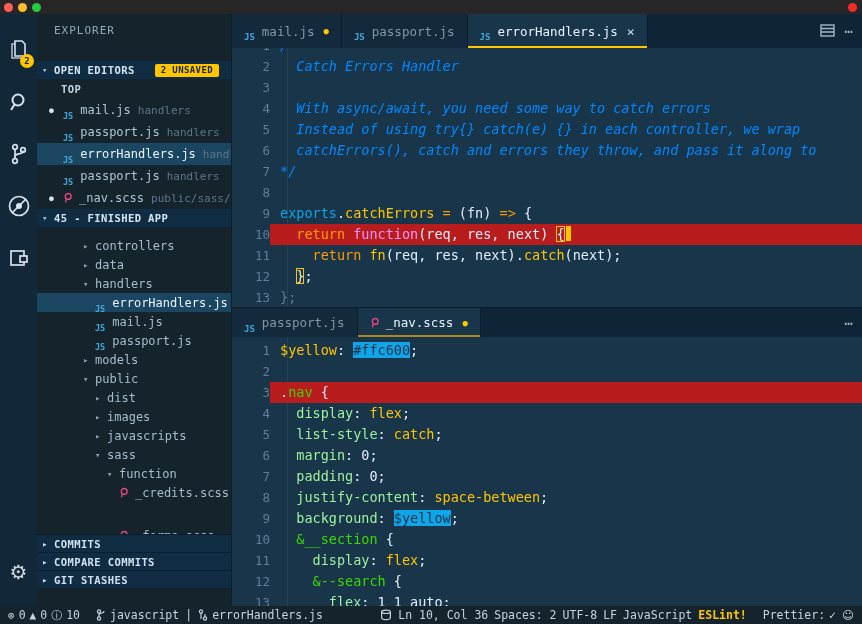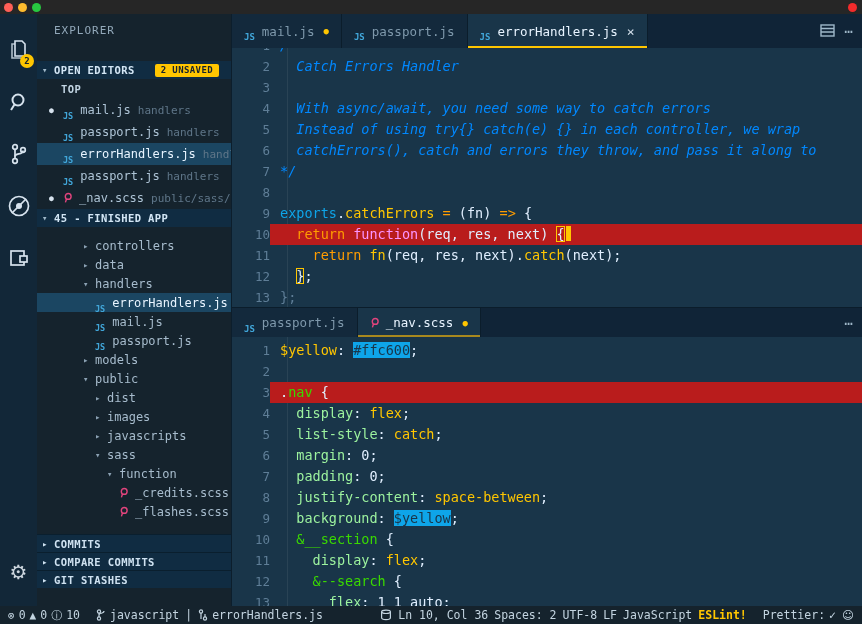--- a/index.html
+++ b/index.html
@@ -245,27 +245,20 @@
             <span class="tree-tw">▾</span>
             <span>function</span>
           </div>
           <div class="tree-row" style="padding-left: 82px;">
             <svg width="10" height="12" viewBox="0 0 10 12" class="file-ico-sass">
               <circle cx="5.2" cy="4.4" r="2.9" fill="none" stroke="#e2447d" stroke-width="1.4"></circle>
               <path d="M3.6 6.8 L2.4 10.4" stroke="#e2447d" stroke-width="1.4" fill="none"></path>
             </svg>
             <span>_credits.scss</span>
           </div>
-          <div class="tree-row" style="padding-left: 82px;">
-            <svg width="10" height="12" viewBox="0 0 10 12" class="file-ico-sass">
-              <circle cx="5.2" cy="4.4" r="2.9" fill="none" stroke="#e2447d" stroke-width="1.4"></circle>
-              <path d="M3.6 6.8 L2.4 10.4" stroke="#e2447d" stroke-width="1.4" fill="none"></path>
-            </svg>
-            <span>_flashes.scss</span>
-          </div>
           <div class="tree-row" style="padding-left: 82px; margin-top: 24px;">
             <svg width="10" height="12" viewBox="0 0 10 12" class="file-ico-sass">
               <circle cx="5.2" cy="4.4" r="2.9" fill="none" stroke="#e2447d" stroke-width="1.4"></circle>
               <path d="M3.6 6.8 L2.4 10.4" stroke="#e2447d" stroke-width="1.4" fill="none"></path>
             </svg>
             <span>_forms.scss</span>
           </div>
         </div>
 
       <div class="sb-sections" id="sections">

